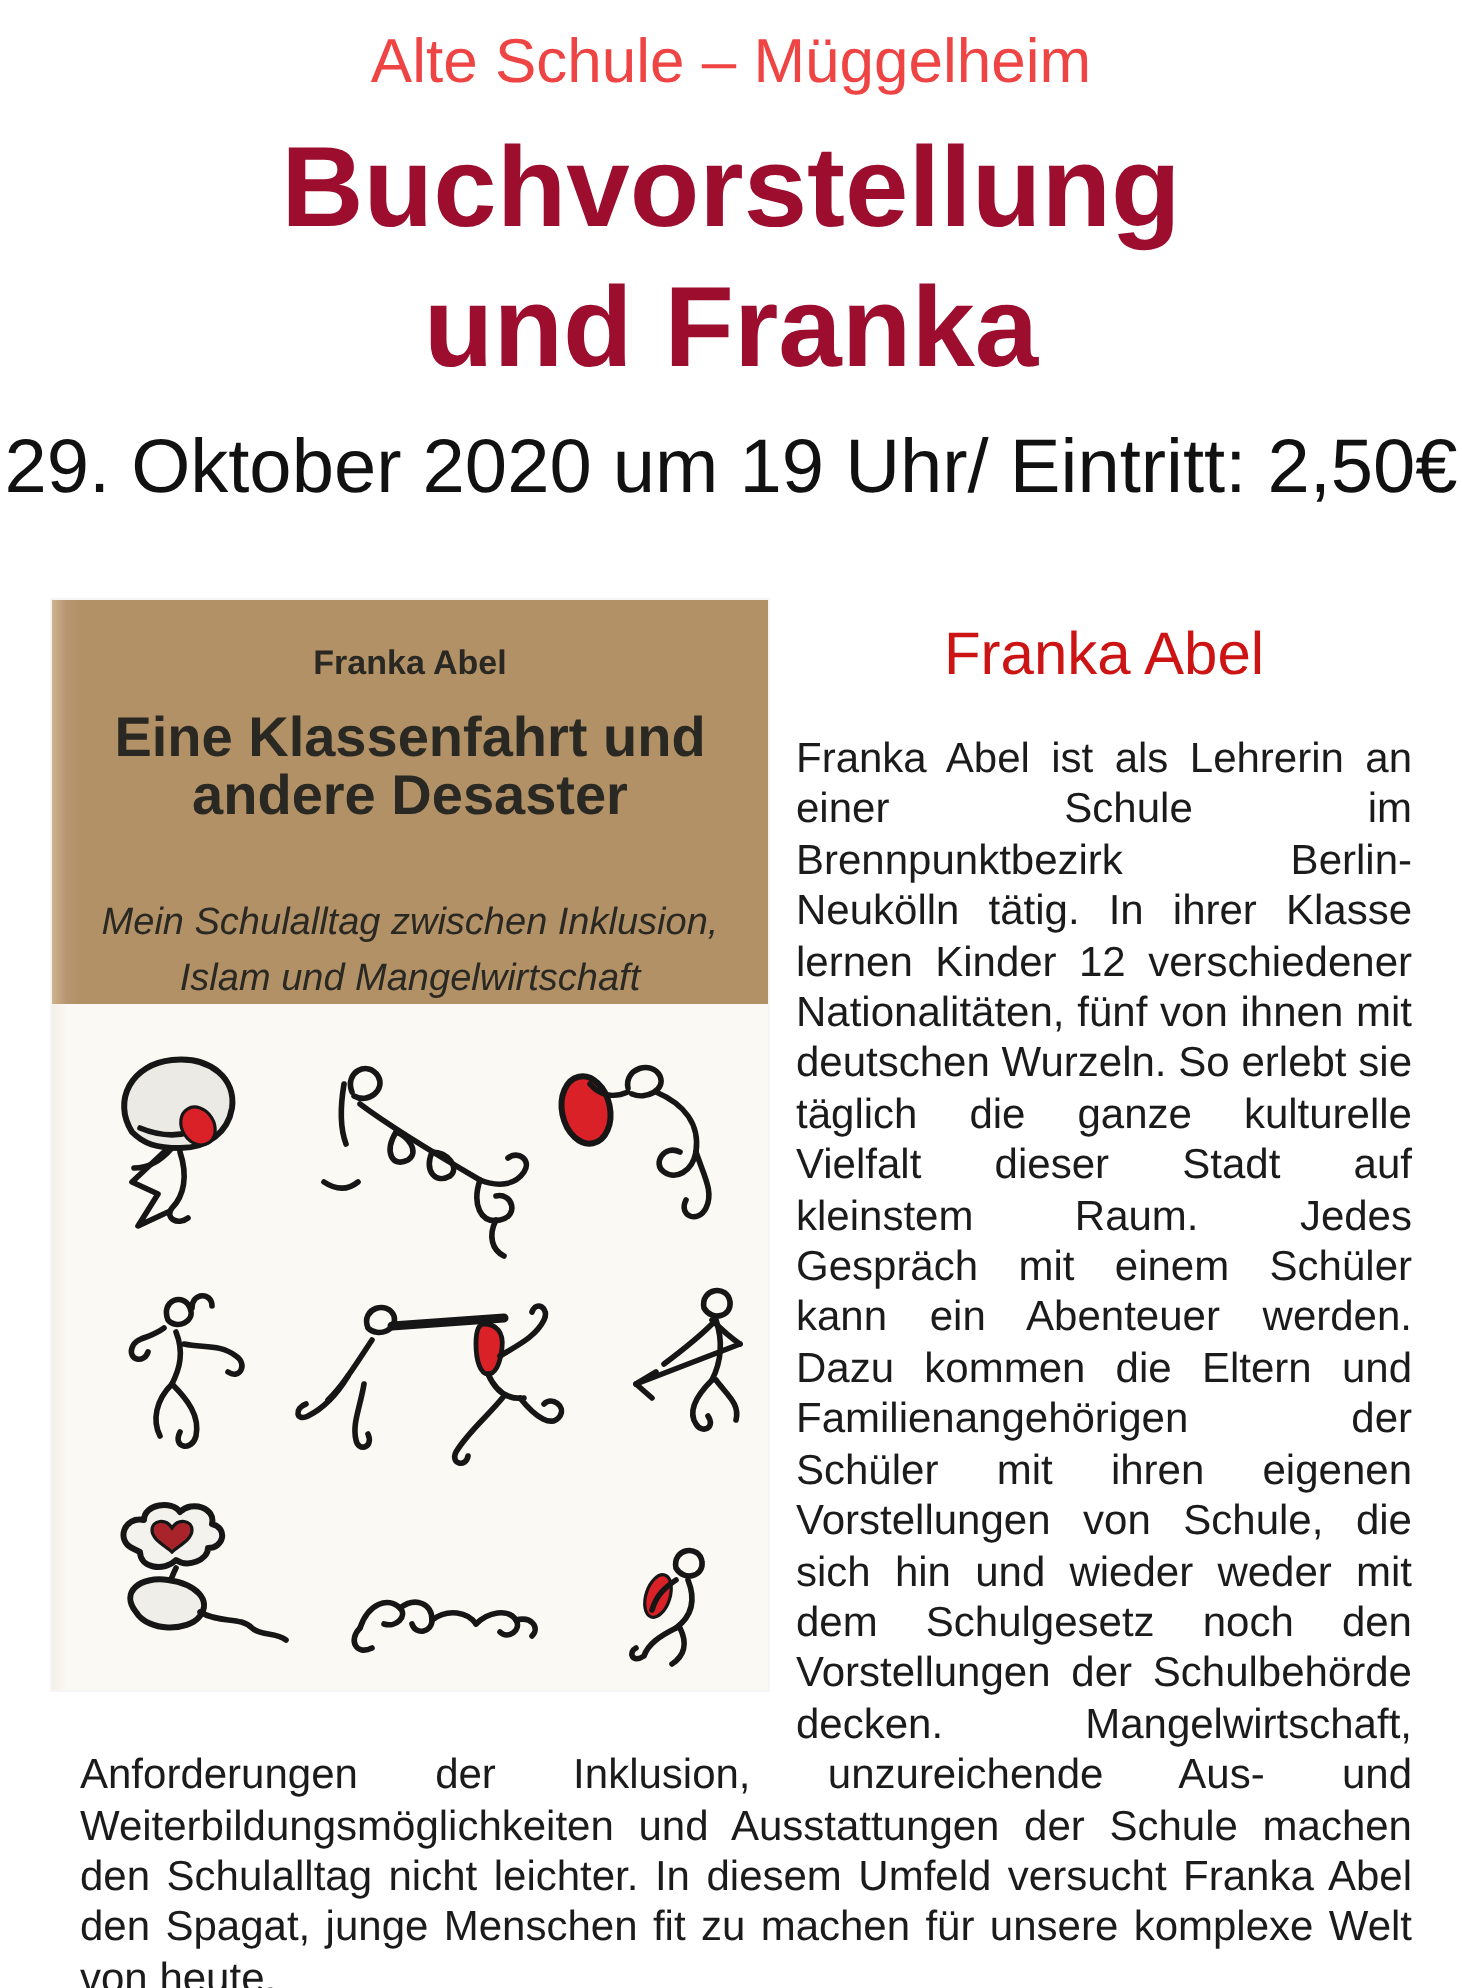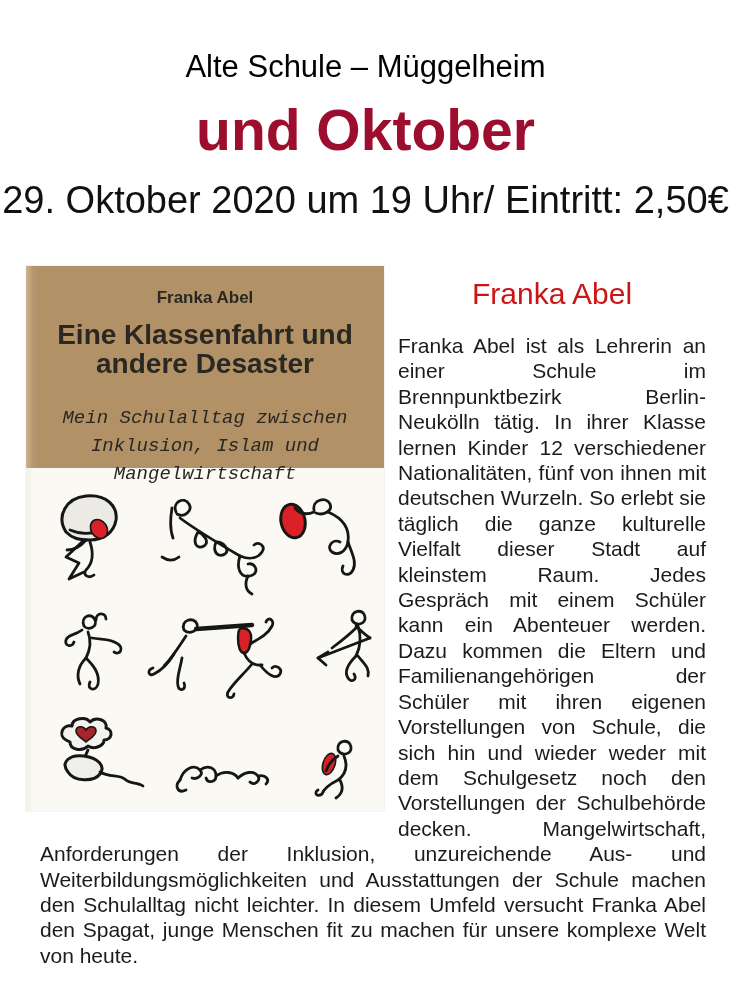--- a/index.html
+++ b/index.html
@@ -6,21 +6,21 @@
   .page{
     position:relative;
     width:731px;height:994px;
     background:#ffffff;
     overflow:hidden;
     font-family:"Liberation Sans", sans-serif;
     color:#1a1a1a;
   }
   
   .header{padding-top:13px;text-align:center;}
-  .venue{font-size:31px;line-height:36px;color:#000000;margin-top:36px;}
+  .venue{font-size:31px;line-height:36px;color:#ef4444;}
   .main-title{
     margin:10px 0 0;
     font-size:57px;line-height:70px;font-weight:bold;
     color:#9c0d2e;
   }
   .main-title span{display:block;}
   .date-line{margin-top:17px;font-size:38px;line-height:36px;color:#111;}
   
   .content{margin-top:48px;padding:0 25px 0 40px;}
   .book-cover{
@@ -29,21 +29,21 @@
     margin:0 14px 16px -14px;
     box-shadow:0 0 0 1px rgba(0,0,0,0.04);
   }
   .cover-tan{
     height:202px;
     background:linear-gradient(90deg,#cdb48f 0px,#b79570 7px,#b29166 14px,#b29166 100%);
     text-align:center;color:#2a2823;
   }
   .cover-author{padding-top:22px;font-size:17px;line-height:20px;font-weight:bold;}
   .cover-title{margin:12px 20px 0;font-size:28px;line-height:29px;font-weight:bold;}
-  .cover-subtitle{margin:26px 14px 0;font-size:19px;line-height:28px;font-style:italic;font-family:Liberation Mono, monospace;}
+  .cover-subtitle{margin:36px 14px 0;font-size:19px;line-height:28px;font-style:italic;}
   .cover-art{
     height:343px;
     background:linear-gradient(90deg,#f3f0e8 0px,#fbf9f3 8px,#fbf9f3 100%);
   }
   .cover-art svg{display:block;}
   
   .author-heading{
     margin:0 0 21px;padding-top:10px;
     font-size:30px;line-height:36px;font-weight:normal;
     color:#cc1414;text-align:center;
@@ -60,21 +60,22 @@
   .red{fill:#da2128;stroke:#161616;stroke-width:1.6;}
 </style>
 </head>
 <body>
 
 <div class="page">
 
   <div class="header">
     <div class="venue">Alte Schule – Müggelheim</div>
     <h1 class="main-title">
-      <span>und Oktober</span>
+      <span>Buchvorstellung</span>
+      <span>und Franka</span>
     </h1>
     <div class="date-line">29. Oktober 2020 um 19 Uhr/ Eintritt: 2,50€</div>
   </div>
 
   <div class="content">
 
     <div class="book-cover">
       <div class="cover-tan">
         <div class="cover-author">Franka Abel</div>
         <div class="cover-title">Eine Klassenfahrt und andere Desaster</div>

